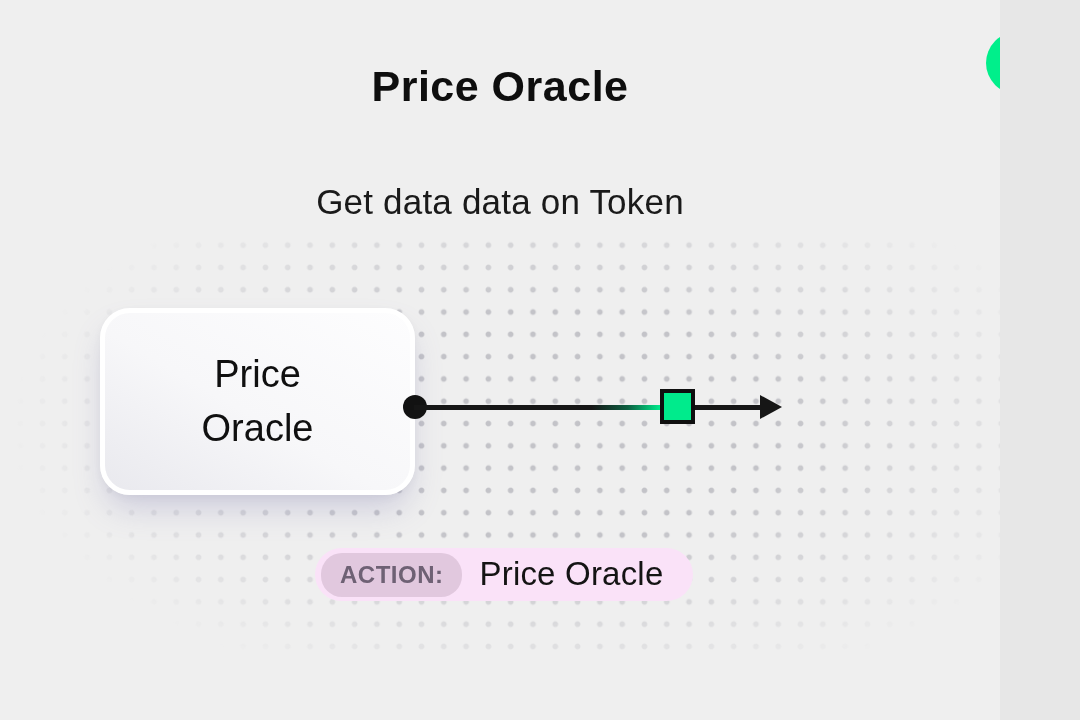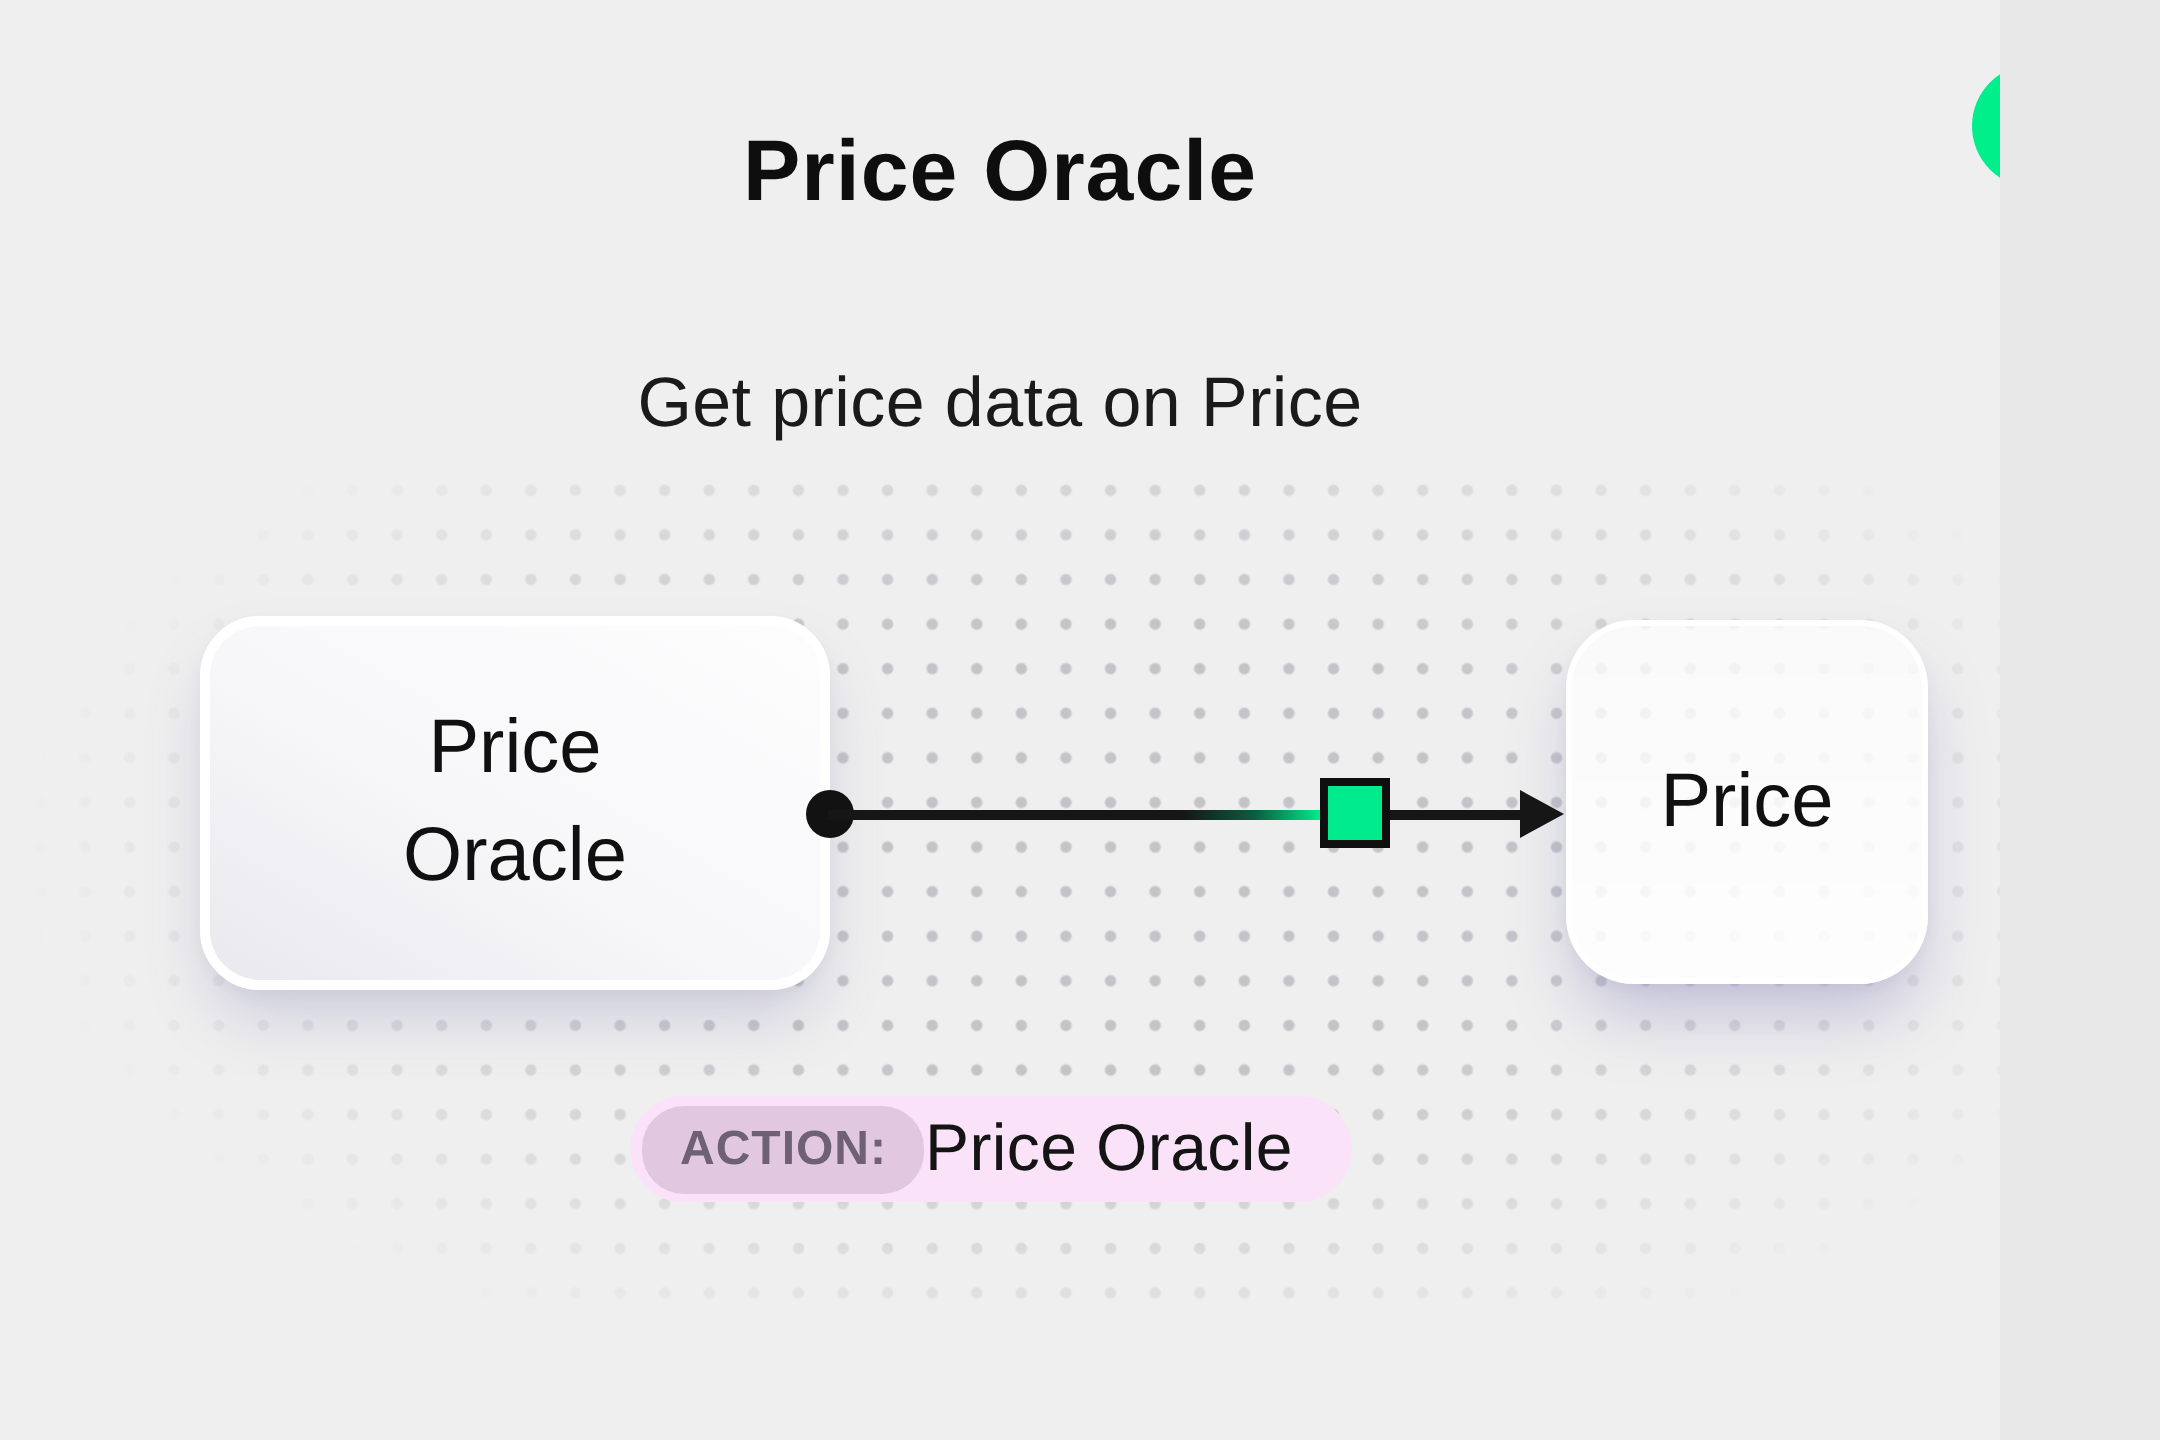--- a/index.html
+++ b/index.html
@@ -96,21 +96,21 @@
     left:760px;top:395px;width:0;height:0;
     border-left:22px solid #161616;
     border-top:12px solid transparent;
     border-bottom:12px solid transparent;
   }
 
   
   .action-bar{
     position:absolute;left:315px;top:548px;height:53px;
     display:inline-flex;align-items:center;
-    gap:0;
+    gap:17px;
     padding:0 30px 0 6px;
     border-radius:27px;
     background:#FAE2F8;
     z-index:3;
     box-sizing:border-box;
   }
   .action-badge{
     display:inline-flex;align-items:center;
     background:#E1C8DE;
     color:#6E6174;
@@ -126,21 +126,21 @@
   }
 </style>
 </head>
 <body>
 
 <div class="canvas">
 
   <div class="dots"></div>
 
   <h1 class="page-title">Price Oracle</h1>
-  <div class="page-subtitle">Get price data on Price</div>
+  <div class="page-subtitle">Get data data on Token</div>
 
   <div class="logo">
     <svg viewBox="0 0 64 64" xmlns="http://www.w3.org/2000/svg">
       <circle cx="32" cy="32" r="32" fill="#00EF8B"></circle>
       <g transform="translate(32 32) scale(1.35) translate(-33.18 -40.75) translate(0.6 5.2)">
         <rect x="37.71" y="27.15" width="9.07" height="9.07" fill="#FFFFFF"></rect>
         <path fill="#FFFFFF" d="M37.71 40.75 a4.53 4.53 0 1 1 -4.53 -4.53 h4.53 v-9.07 h-4.53 a13.6 13.6 0 1 0 13.6 13.6 h-9.07 z"></path>
       </g>
     </svg>
   </div>
@@ -148,22 +148,19 @@
   <div class="node node-source">
     <span class="node-label">Price Oracle</span>
   </div>
 
   <div class="edge-part edge-dot"></div>
   <div class="edge-part edge-line"></div>
   <div class="edge-part edge-line-accent"></div>
   <div class="edge-part edge-square"></div>
   <div class="edge-part edge-arrowhead"></div>
 
-  <div class="node node-target">
-    <span class="node-label">Price</span>
-  </div>
 
   <div class="action-bar">
     <span class="action-badge">ACTION:</span>
     <span class="action-label">Price Oracle</span>
   </div>
 
 </div>
 
 </body></html>

